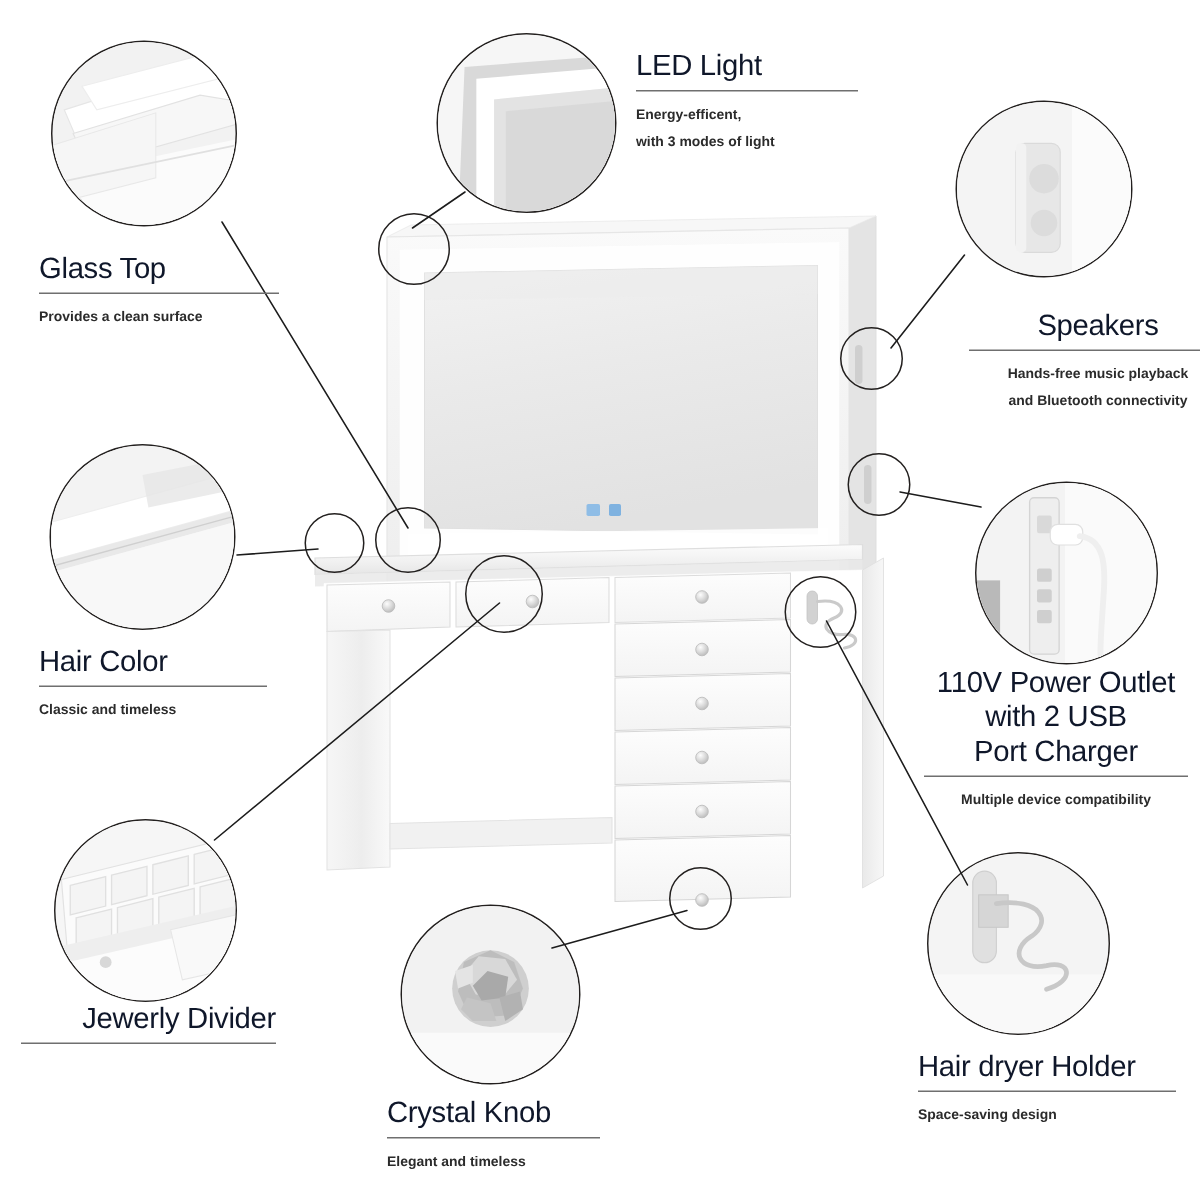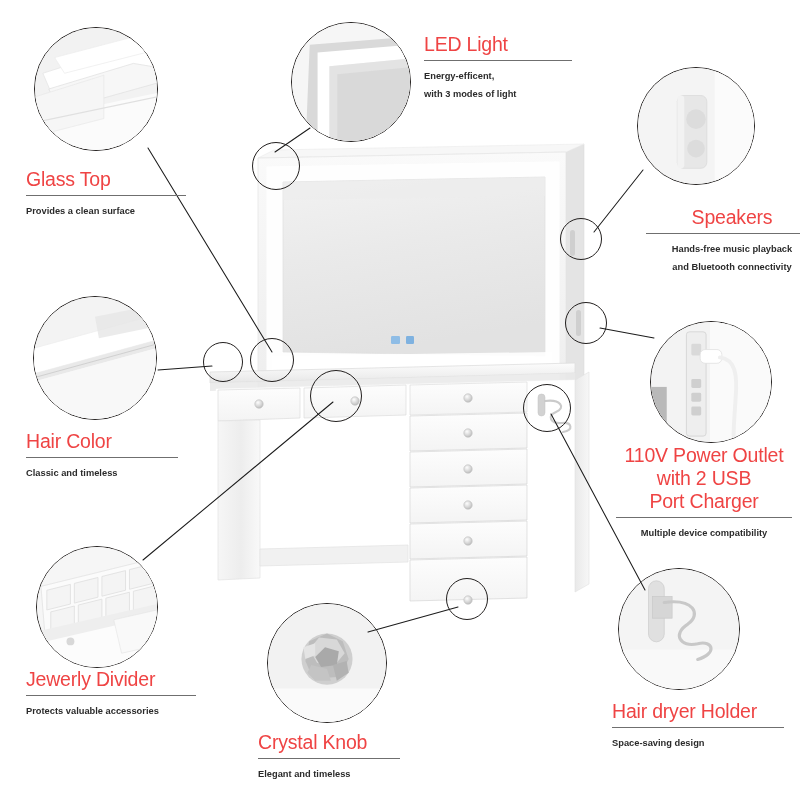--- a/index.html
+++ b/index.html
@@ -26,21 +26,21 @@
   svg.layer.bot { z-index: 5; }
 
   
   .callout {
     position: absolute;
     z-index: 50;
   }
   .callout .title {
     font-size: 19.5px;
     font-weight: 400;
-    color: #ef4444;
+    color: #0f172a;
     letter-spacing: -0.2px;
     line-height: 1.18;
     white-space: pre-line;
     margin: 0;
   }
   .callout .rule {
     height: 1px;
     background: #6f6f6f;
     margin: 4px 0 6px 0;
   }
@@ -340,24 +340,23 @@
   </div>
 
   <div class="callout" style="left:616px; top:444px; width:176px;text-align:center;">
     <div class="title">110V Power Outlet
 with 2 USB
 Port Charger</div>
     <div class="rule"></div>
     <div class="sub">Multiple device compatibility</div>
   </div>
 
-  <div class="callout" style="left:26px; top:668px; width:170px;">
+  <div class="callout" style="left:14px; top:668px; width:170px;text-align:right;">
     <div class="title">Jewerly Divider</div>
     <div class="rule"></div>
-    <div class="sub">Protects valuable accessories</div>
   </div>
 
   <div class="callout" style="left:258px; top:731px; width:142px;">
     <div class="title">Crystal Knob</div>
     <div class="rule"></div>
     <div class="sub">Elegant and timeless</div>
   </div>
 
   <div class="callout" style="left:612px; top:700px; width:172px;">
     <div class="title">Hair dryer Holder</div>

